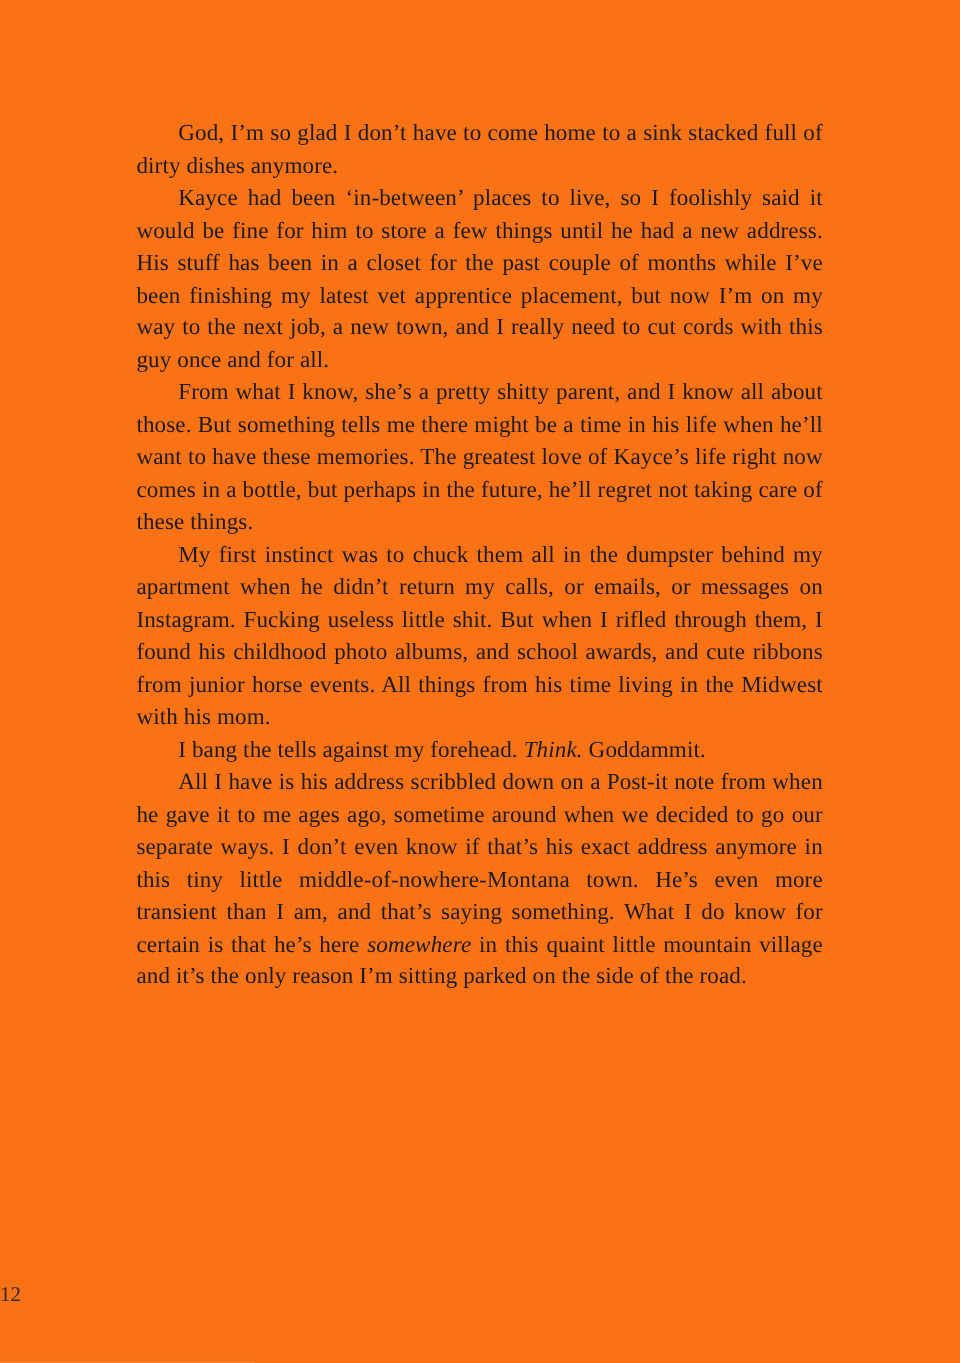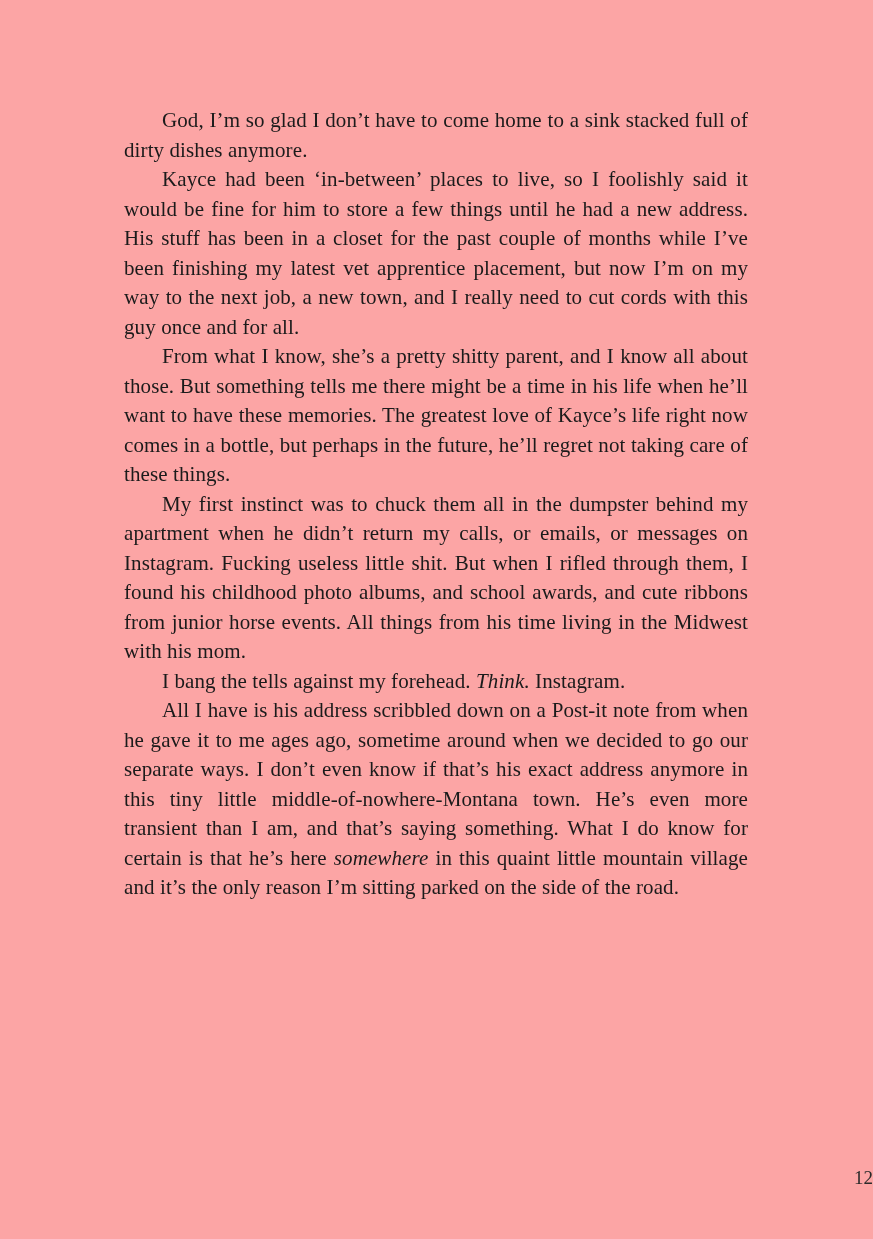--- a/index.html
+++ b/index.html
@@ -4,21 +4,21 @@
 <style>
   html, body {
     margin: 0;
     padding: 0;
     background: #ffffff;
   }
   .book-page {
     position: relative;
     width: 873px;
     height: 1239px;
-    background: #fca5a5;
+    background: #f97316;
     overflow: hidden;
     font-family: "Liberation Serif", "DejaVu Serif", serif;
     color: #1b1b1b;
   }
   .text-block {
     position: absolute;
     left: 124px;
     top: 106px;
     width: 624px;
   }
@@ -35,34 +35,34 @@
     text-align-last: justify;
   }
   .text-block em {
     font-style: italic;
   }
   .page-footer {
     position: absolute;
     left: 0;
     top: 1166px;
     width: 873px;
-    text-align: right;
+    text-align: left;
     font-size: 19px;
     line-height: 24px;
     color: #2a2a2a;
   }
 </style>
 </head>
 <body>
 
 <div class="book-page">
   <div class="text-block">
       <p><span>God, I’m so glad I don’t have to come home to a sink stacked full of dirty dishes anymore.</span></p>
       <p><span>Kayce had been ‘in-between’ places to live, so I foolishly said it would be fine for him to store a few things until he had a new address. His stuff has been in a closet for the past couple of months while I’ve been finishing my latest vet apprentice placement, but now I’m on my way to the next job, a new town, and I really need to cut cords with this guy once and for all.</span></p>
       <p><span>From what I know, she’s a pretty shitty parent, and I know all about those. But something tells me there might be a time in his life when he’ll want to have these memories. The greatest love of Kayce’s life right now comes in a bottle, but perhaps in the future, he’ll regret not taking care of these things.</span></p>
       <p><span>My first instinct was to chuck them all in the dumpster behind my apartment when he didn’t return my calls, or emails, or messages on Instagram. Fucking useless little shit. But when I rifled through them, I found his childhood photo albums, and school awards, and cute ribbons from junior horse events. All things from his time living in the Midwest with his mom.</span></p>
-      <p><span>I bang the tells against my forehead. </span><em>Think.</em><span> Instagram.</span></p>
+      <p><span>I bang the tells against my forehead. </span><em>Think.</em><span> Goddammit.</span></p>
       <p><span>All I have is his address scribbled down on a Post-it note from when he gave it to me ages ago, sometime around when we decided to go our separate ways. I don’t even know if that’s his exact address anymore in this tiny little middle-of-nowhere-Montana town. He’s even more transient than I am, and that’s saying something. What I do know for certain is that he’s here </span><em>somewhere</em><span> in this quaint little mountain village and it’s the only reason I’m sitting parked on the side of the road.</span></p>
     </div>
   <div class="page-footer">
     <span>12</span>
   </div>
 </div>
 
 </body></html>

